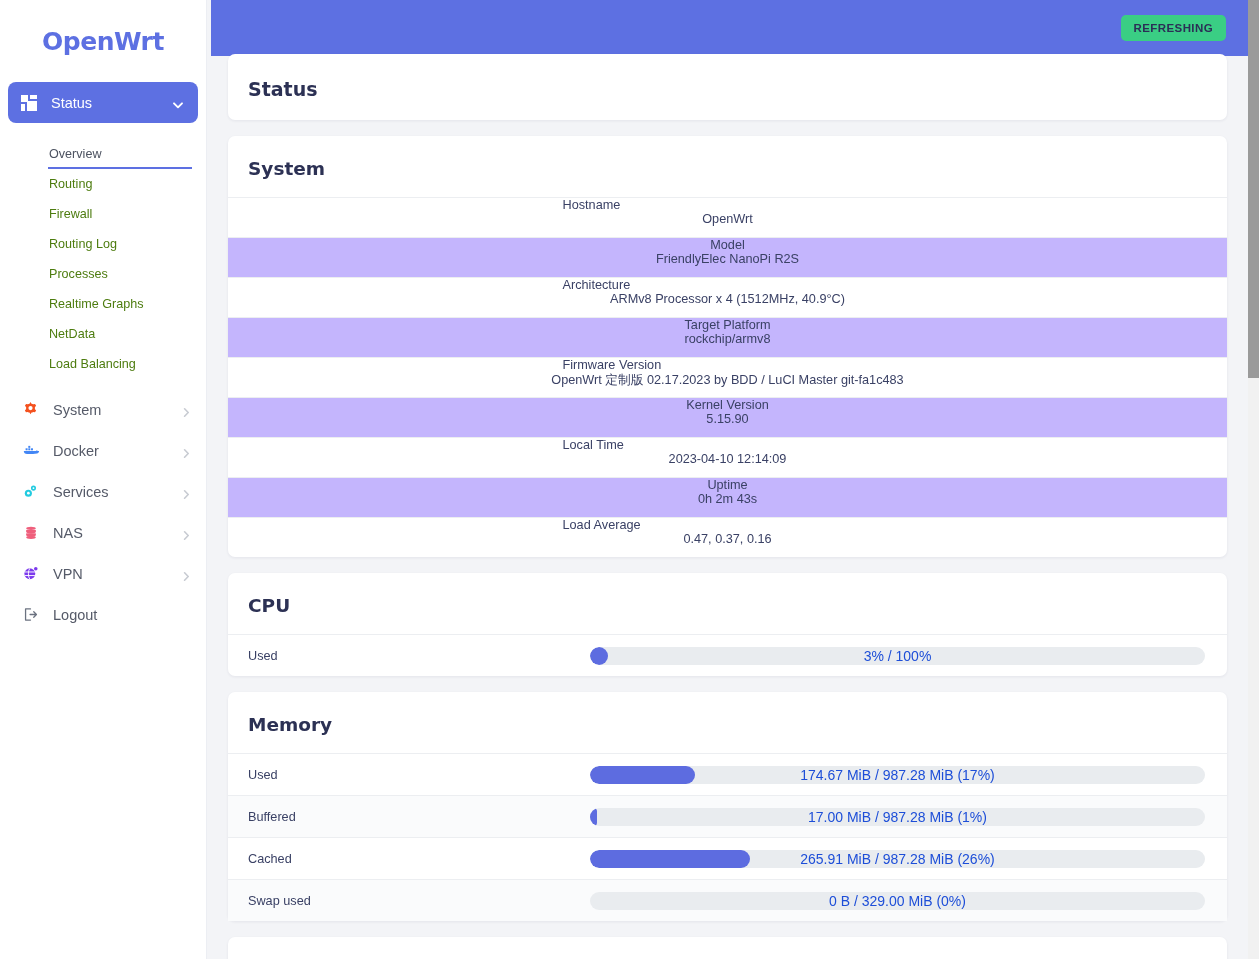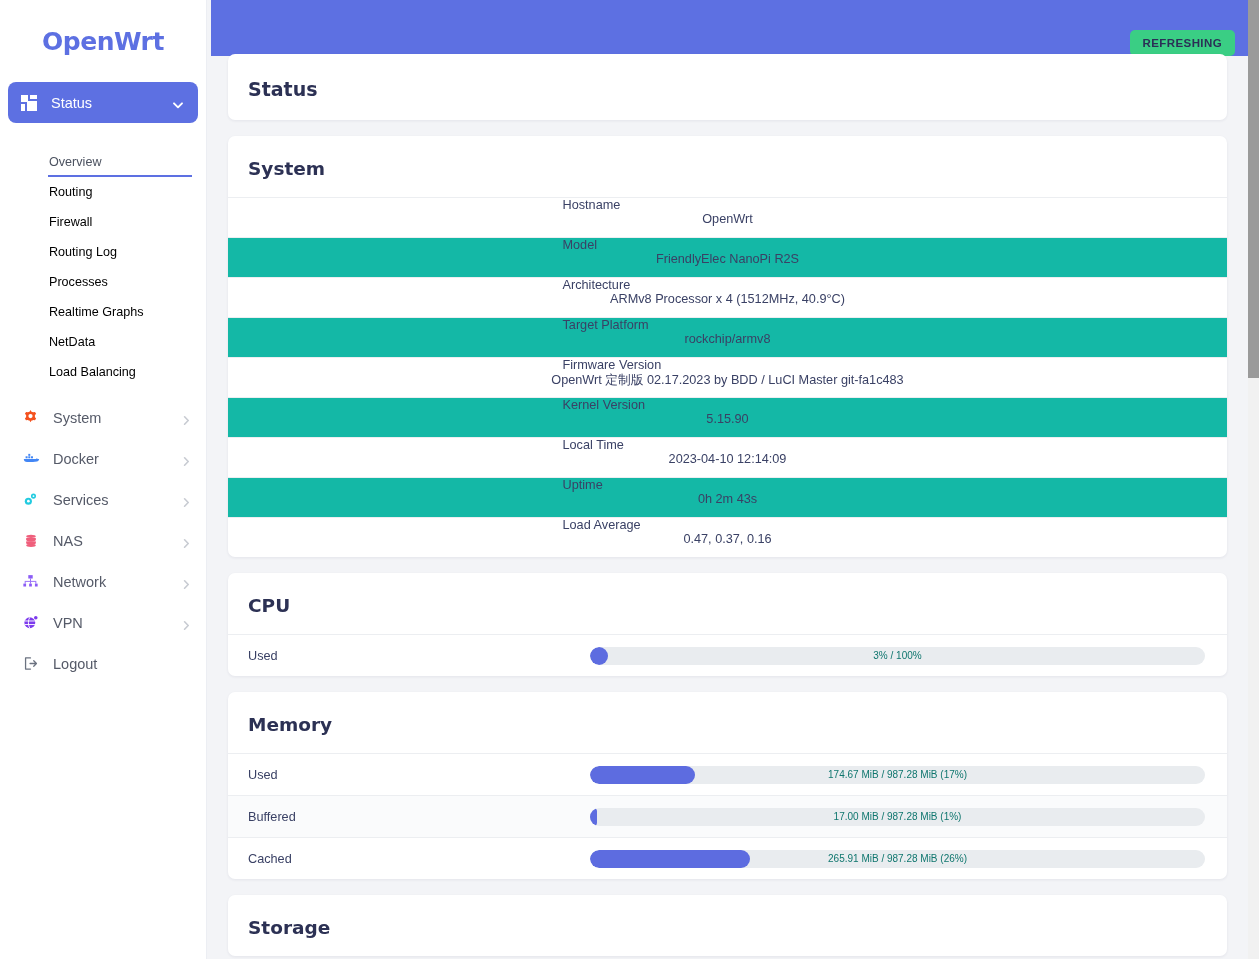--- a/index.html
+++ b/index.html
@@ -28,24 +28,24 @@
   }
   .nav-primary {
     margin: 0 8px; height: 41px; border-radius: 8px;
     display: flex; align-items: center; padding: 0 14px 0 13px;
     color: #ffffff; background: #5d70e2; cursor: pointer;
   }
   .nav-primary .nav-label { font-size: 14.5px; margin-left: 14px; flex: 1; }
   .grid-icon { width: 16px; height: 16px; display: block; }
   .chev-down { width: 12px; height: 12px; display: block; }
 
-  .subnav { padding: 24px 0 6px 0; }
+  .subnav { padding: 16px 0 6px 0; }
   .subnav-item {
     height: 30px; display: flex; align-items: center;
-    padding-left: 49px; font-size: 12.6px; color: #000000;
+    padding-left: 49px; font-size: 12.6px; color: #4d7c0f;
     cursor: pointer; position: relative;
   }
   .subnav-item.active { color: #4c5260; }
   .subnav-item.active::after {
     content: ""; position: absolute; left: 48px; right: 14px; bottom: 0px;
     height: 2px; background: #5d70e2;
   }
 
   .nav-group { margin-top: 4px; }
   .nav-item {
@@ -60,22 +60,22 @@
   }
   .chev-right { width: 11px; height: 11px; opacity: .55; }
 
   
   .main {
     flex: 1; height: 959px; position: relative;
     background: #f3f4f7; overflow: hidden;
   }
   .topbar {
     position: absolute; top: 0; left: 4px; right: 11px; height: 56px;
-    background: #5d70e2; display: flex; align-items: flex-end;
-    justify-content: flex-end; padding-right: 13px;
+    background: #5d70e2; display: flex; align-items: center;
+    justify-content: flex-end; padding-right: 22px;
   }
   .refresh-badge {
     background: #3ace84; color: #2b2f56;
     font-size: 11.5px; font-weight: bold; letter-spacing: .4px;
     padding: 7px 13px; border-radius: 5px; cursor: pointer;
     border: none; font-family: "Liberation Sans", sans-serif;
   }
 
   .content {
     position: absolute; top: 56px; left: 0; right: 11px; bottom: 0;
@@ -93,21 +93,21 @@
     padding: 24px 20px 20px 20px;
     font-family: "DejaVu Sans", sans-serif;
   }
   .card-title.sm { font-size: 18.5px; padding: 22px 20px 18px 20px; }
 
   .row {
     display: flex; align-items: center; min-height: 40px;
     padding: 0 20px; border-top: 1px solid #eceef1;
     font-size: 12.7px; color: #3a4165; flex-direction: column;
   }
-  .row.odd { background: #14b8a6; }
+  .row.odd { background: #c4b5fd; text-align: center; }
   .row .lbl { width: 330px; min-width: 330px; }
   .row .val { flex: 1; }
 
   .row-bar {
     display: flex; align-items: center; min-height: 42px;
     padding: 0 20px; border-top: 1px solid #eceef1;
     font-size: 12.7px; color: #3a4165; gap: 12px;
   }
   .row-bar.odd { background: #fafbfc; }
   .row-bar .lbl { width: 330px; min-width: 330px; }
@@ -115,21 +115,21 @@
     flex: 1; height: 18px; background: #e9ecef; border-radius: 9px;
     position: relative; overflow: hidden; margin-right: 2px;
   }
   .progress .fill {
     position: absolute; left: 0; top: 0; bottom: 0;
     background: #5d6ce0; border-radius: 9px;
   }
   .progress .ptext {
     position: absolute; left: 0; right: 0; top: 0; bottom: 0;
     display: flex; align-items: center; justify-content: center;
-    font-size: 10px; color: #0f766e;
+    font-size: 14px; color: #1d4ed8;
   }
 
   
   .scrollbar {
     position: absolute; top: 0; right: 0; width: 11px; height: 959px;
     background: #f1f1f1; z-index: 20;
   }
   .scroll-thumb {
     position: absolute; top: 0; left: 0; width: 11px;
     background: #9a9a9a; border-radius: 0;
@@ -254,41 +254,20 @@
           </svg>
         </span>
         <span class="nav-label">NAS</span>
         <span class="chev-right">
           <svg viewBox="0 0 11 11" width="11" height="11">
               <path d="M3.6 1.8 L7.2 5.5 L3.6 9.2" stroke="#9aa0ad" stroke-width="1.6" fill="none" stroke-linecap="round" stroke-linejoin="round"></path>
             </svg>
         </span>
       </div>
 
-      <div class="nav-item">
-        <span class="nav-icon">
-          <svg viewBox="0 0 20 20" width="17" height="17">
-            <rect x="7.4" y="2.5" width="5.2" height="4" fill="#8b5cf6"></rect>
-            <rect x="9.5" y="6.5" width="1" height="3.2" fill="#8b5cf6"></rect>
-            <rect x="3.2" y="9.3" width="13.6" height="1" fill="#8b5cf6"></rect>
-            <rect x="3.2" y="10.3" width="1" height="2.2" fill="#8b5cf6"></rect>
-            <rect x="9.5" y="10.3" width="1" height="2.2" fill="#8b5cf6"></rect>
-            <rect x="15.8" y="10.3" width="1" height="2.2" fill="#8b5cf6"></rect>
-            <rect x="1.6" y="12.5" width="3.2" height="3.4" fill="#8b5cf6"></rect>
-            <rect x="8.4" y="12.5" width="3.2" height="3.4" fill="#8b5cf6"></rect>
-            <rect x="15.2" y="12.5" width="3.2" height="3.4" fill="#8b5cf6"></rect>
-          </svg>
-        </span>
-        <span class="nav-label">Network</span>
-        <span class="chev-right">
-          <svg viewBox="0 0 11 11" width="11" height="11">
-              <path d="M3.6 1.8 L7.2 5.5 L3.6 9.2" stroke="#9aa0ad" stroke-width="1.6" fill="none" stroke-linecap="round" stroke-linejoin="round"></path>
-            </svg>
-        </span>
-      </div>
 
       <div class="nav-item">
         <span class="nav-icon">
           <svg viewBox="0 0 20 20" width="17" height="17">
             <circle cx="9.2" cy="10.3" r="6.4" fill="#7c3aed"></circle>
             <path d="M9.2 3.9c-2.2 2.6-2.2 10.2 0 12.8" stroke="#fff" stroke-width="1.1" fill="none"></path>
             <path d="M3.2 8.2h12M3.2 12.4h12" stroke="#fff" stroke-width="1.1" fill="none"></path>
             <circle cx="16.2" cy="4.4" r="2.1" fill="#7c3aed"></circle>
           </svg>
         </span>
@@ -392,20 +371,27 @@
             <div class="ptext">17.00 MiB / 987.28 MiB (1%)</div>
           </div>
         </div>
         <div class="row-bar">
           <div class="lbl">Cached</div>
           <div class="progress">
             <div class="fill" style="width: 26%;"></div>
             <div class="ptext">265.91 MiB / 987.28 MiB (26%)</div>
           </div>
         </div>
+        <div class="row-bar odd">
+          <div class="lbl">Swap used</div>
+          <div class="progress">
+            <div class="fill" style="width: 0%;"></div>
+            <div class="ptext">0 B / 329.00 MiB (0%)</div>
+          </div>
+        </div>
       </section>
 
       <section class="card">
         <div class="card-title sm">Storage</div>
       </section>
 
     </div>
 
     <div class="scrollbar">
       <div class="scroll-thumb" style="top: 0px; height: 378px;"></div>

